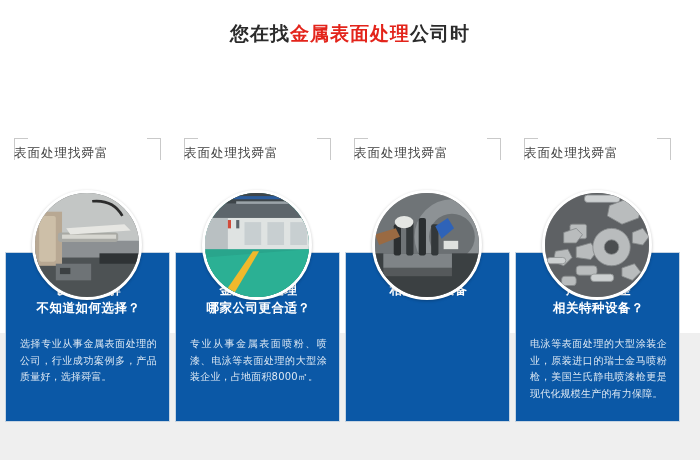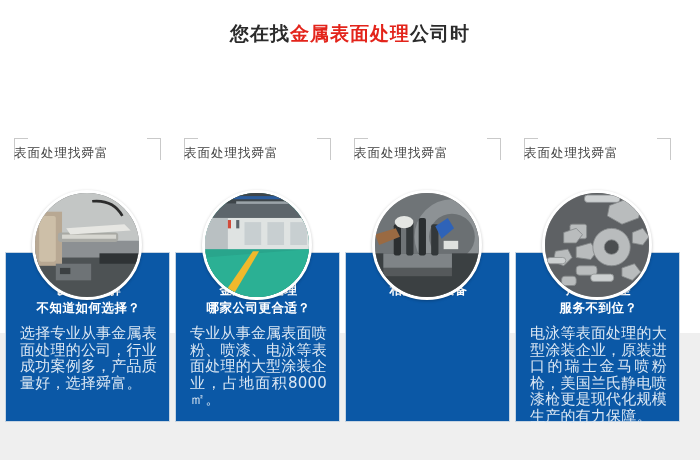--- a/index.html
+++ b/index.html
@@ -71,22 +71,22 @@
     background:#0b58a6;
     border:1px solid #c6d4e2;
     box-sizing:border-box;
   }
   .panel .title{
     position:absolute;left:0;top:28px;width:165px;text-align:center;
     color:#ffffff;font-size:12.5px;font-weight:bold;line-height:18px;
     letter-spacing:.5px;
   }
   .panel .body{
-    position:absolute;left:14px;top:72px;width:137px;
-    color:#dbe7f3;font-size:15px;line-height:16.5px;
+    position:absolute;left:14px;top:83px;width:137px;
+    color:#dbe7f3;font-size:10px;line-height:16.5px;
     text-align:justify;letter-spacing:.2px;
   }
 
   
   .photo{
     position:absolute;left:27px;top:52px;width:110px;height:110px;
     border-radius:50%;
     border:3px solid #ffffff;
     box-sizing:border-box;
     overflow:hidden;
@@ -205,21 +205,21 @@
 
   <div class="card c3">
     <div class="card-label">
       <span class="brk tl"></span>
       <span class="brk tr"></span>
       <span class="txt">表面处理找舜富</span>
     </div>
     <div class="panel">
       <div class="title">
         <div>产品质量差</div>
-        <div>服务不到位？</div>
+        <div>相关特种设备？</div>
       </div>
       <div class="body">电泳等表面处理的大型涂装企业，原装进口的瑞士金马喷粉枪，美国兰氏静电喷漆枪更是现代化规模生产的有力保障。</div>
     </div>
     <div class="photo">
       <svg class="sv" viewBox="0 0 100 100" preserveAspectRatio="none">
         <rect x="0" y="0" width="100" height="100" fill="#5e6164"></rect>
         <g fill="#b9bcbd" stroke="#85888a" stroke-width="0.8">
           <path d="M62 12 L78 6 L92 14 L90 24 L74 30 L60 22 Z"></path>
           <rect x="24" y="30" width="16" height="14" rx="2"></rect>
           <path d="M18 38 L30 34 L36 40 L30 48 L18 48 Z"></path>

